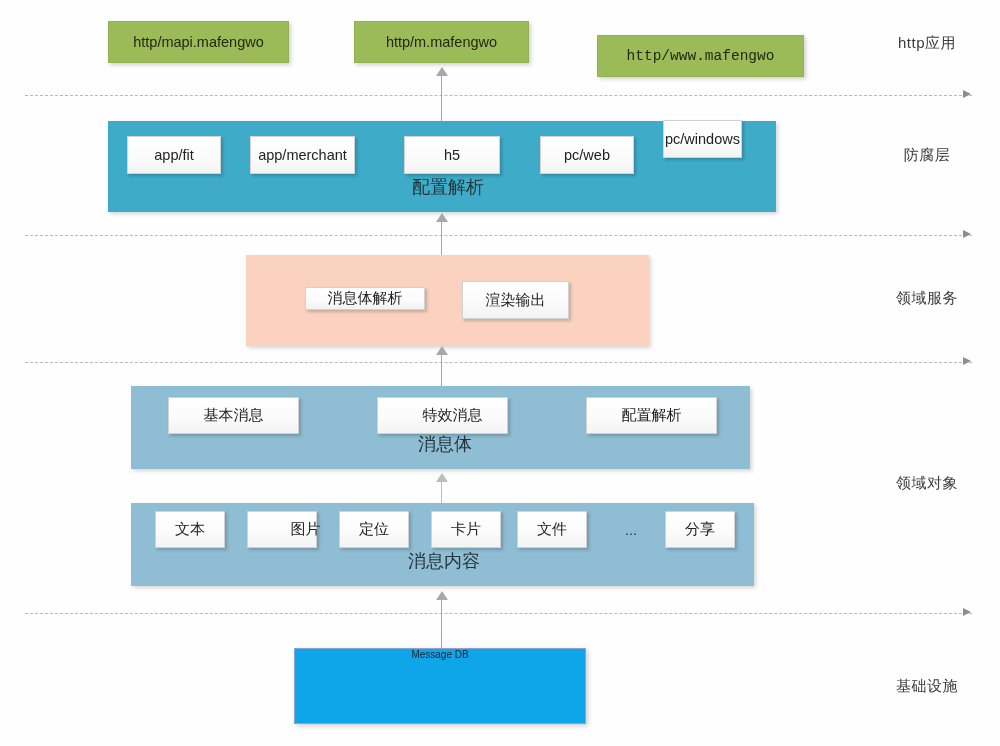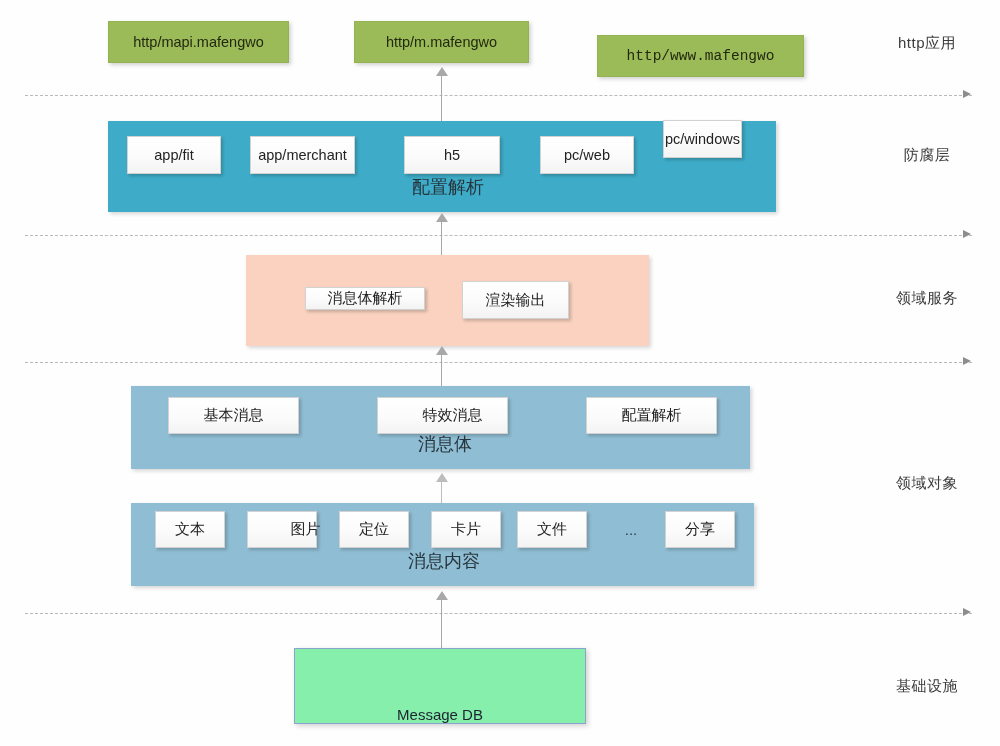--- a/index.html
+++ b/index.html
@@ -90,27 +90,27 @@
     justify-content: center;
     font-size: 14.5px;
     color: #23290f;
     white-space: nowrap;
   }
 
   
   .dbbox {
     position: absolute;
     box-sizing: border-box;
-    background: #86efac;
+    background: #0ea5e9;
     border: 1px solid #8aa4ce;
     box-shadow: 2px 2px 5px rgba(0,0,0,0.18);
     display: flex;
-    align-items: flex-end;
+    align-items: flex-start;
     justify-content: center;
-    font-size: 15px;
+    font-size: 10px;
     color: #1c2430;
     white-space: nowrap;
   }
 
   
   .uparrow {
     position: absolute;
     width: 18px;
   }
   .uparrow .stem {

